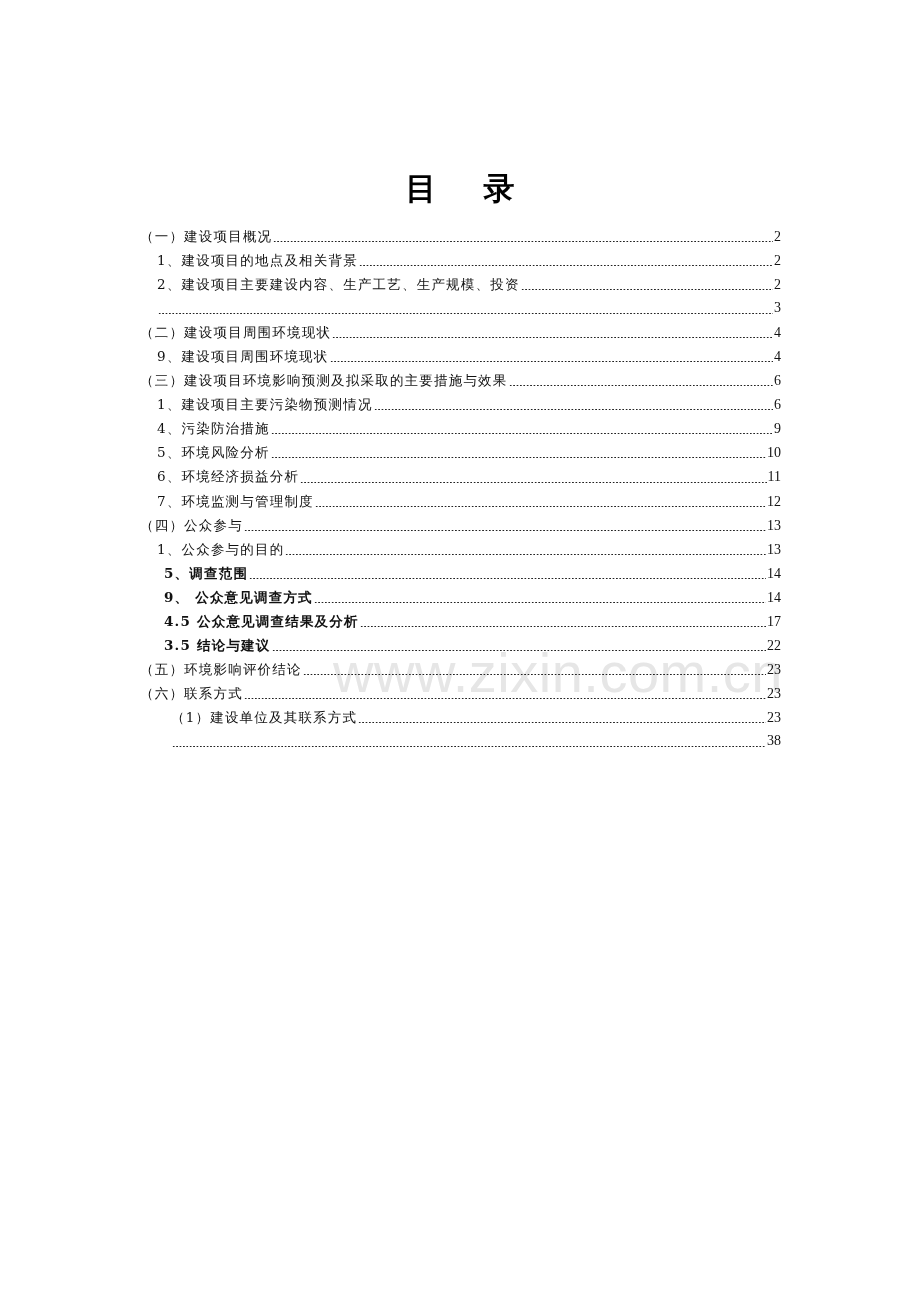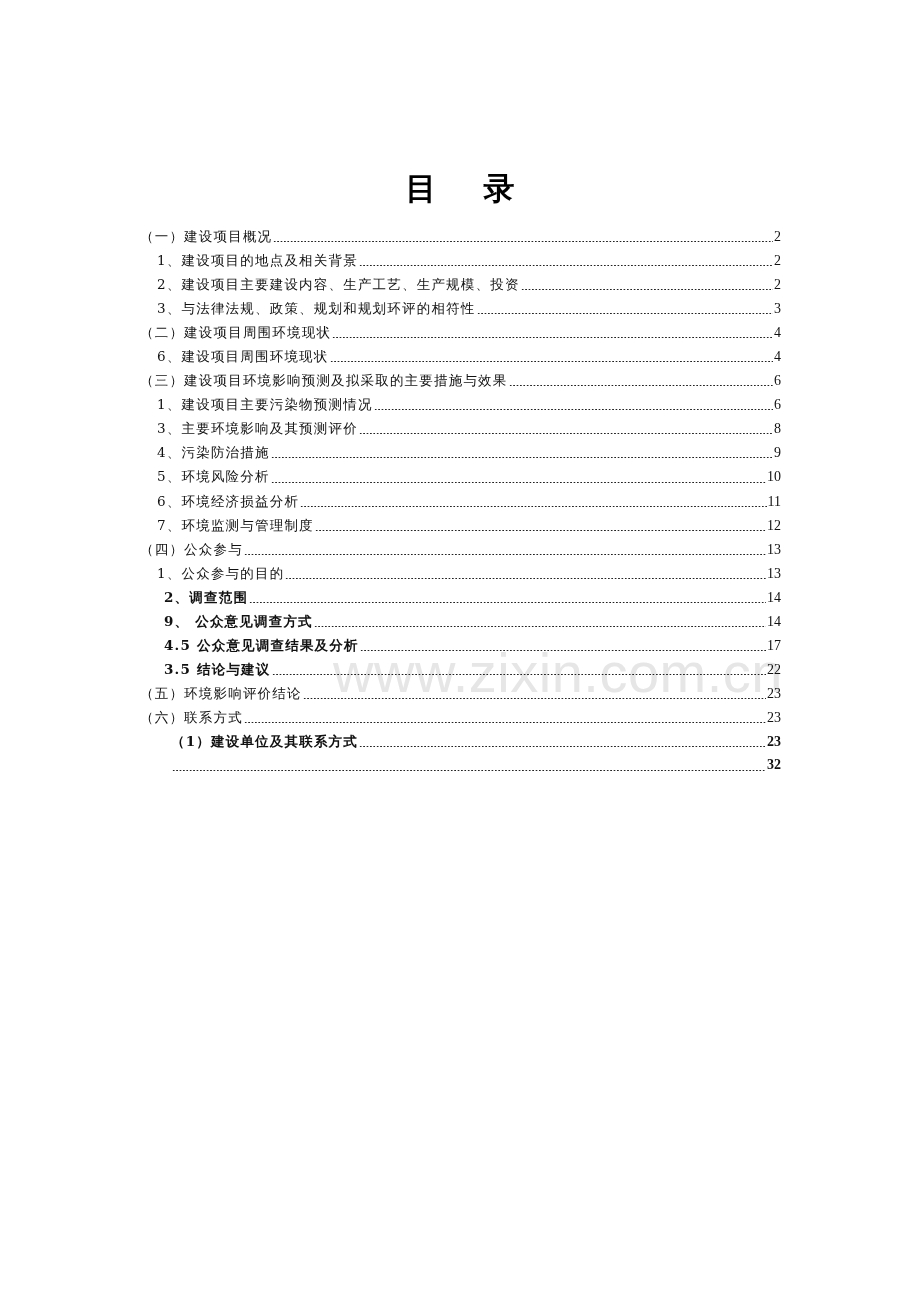--- a/index.html
+++ b/index.html
@@ -44,21 +44,21 @@
     .toc-row {
       position: relative;
       height: 24.05px;
       line-height: 24px;
       font-size: 13.5px;
       display: flex;
       align-items: baseline;
       white-space: nowrap;
     }
     .toc-row.lvl2 { padding-left: 17px; }
-    .toc-row.lvl2b { padding-left: 31px; font-weight: bold; }
+    .toc-row.lvl2b { padding-left: 31px; }
     .toc-row.lvl2c { padding-left: 24px; }
     .toc-row.bold .toc-label { font-weight: bold; }
     .toc-label {
       flex: 0 0 auto;
       letter-spacing: 1.2px;
     }
     .toc-leader {
       flex: 1 1 auto;
       overflow: hidden;
       margin: 0 1px;
@@ -109,50 +109,44 @@
       <span class="toc-label">1、建设项目的地点及相关背景</span>
       <span class="toc-leader"></span>
       <span class="toc-page">2</span>
     </div>
     <div class="toc-row lvl2">
       <span class="toc-label">2、建设项目主要建设内容、生产工艺、生产规模、投资</span>
       <span class="toc-leader"></span>
       <span class="toc-page">2</span>
     </div>
     <div class="toc-row lvl2">
-      <span class="toc-label">3、与法律法规、政策、规划和规划环评的相符性</span>
       <span class="toc-leader"></span>
       <span class="toc-page">3</span>
     </div>
     <div class="toc-row lvl1">
       <span class="toc-label">（二）建设项目周围环境现状</span>
       <span class="toc-leader"></span>
       <span class="toc-page">4</span>
     </div>
     <div class="toc-row lvl2">
-      <span class="toc-label">6、建设项目周围环境现状</span>
+      <span class="toc-label">9、建设项目周围环境现状</span>
       <span class="toc-leader"></span>
       <span class="toc-page">4</span>
     </div>
     <div class="toc-row lvl1">
       <span class="toc-label">（三）建设项目环境影响预测及拟采取的主要措施与效果</span>
       <span class="toc-leader"></span>
       <span class="toc-page">6</span>
     </div>
     <div class="toc-row lvl2">
       <span class="toc-label">1、建设项目主要污染物预测情况</span>
       <span class="toc-leader"></span>
       <span class="toc-page">6</span>
     </div>
     <div class="toc-row lvl2">
-      <span class="toc-label">3、主要环境影响及其预测评价</span>
-      <span class="toc-leader"></span>
-      <span class="toc-page">8</span>
-    </div>
-    <div class="toc-row lvl2">
       <span class="toc-label">4、污染防治措施</span>
       <span class="toc-leader"></span>
       <span class="toc-page">9</span>
     </div>
     <div class="toc-row lvl2">
       <span class="toc-label">5、环境风险分析</span>
       <span class="toc-leader"></span>
       <span class="toc-page">10</span>
     </div>
     <div class="toc-row lvl2">
@@ -169,21 +163,21 @@
       <span class="toc-label">（四）公众参与</span>
       <span class="toc-leader"></span>
       <span class="toc-page">13</span>
     </div>
     <div class="toc-row lvl2">
       <span class="toc-label">1、公众参与的目的</span>
       <span class="toc-leader"></span>
       <span class="toc-page">13</span>
     </div>
     <div class="toc-row lvl2c bold">
-      <span class="toc-label">2、调查范围 </span>
+      <span class="toc-label">5、调查范围 </span>
       <span class="toc-leader"></span>
       <span class="toc-page">14</span>
     </div>
     <div class="toc-row lvl2c bold">
       <span class="toc-label">9、  公众意见调查方式 </span>
       <span class="toc-leader"></span>
       <span class="toc-page">14</span>
     </div>
     <div class="toc-row lvl2c bold">
       <span class="toc-label">4.5  公众意见调查结果及分析 </span>
@@ -205,16 +199,16 @@
       <span class="toc-leader"></span>
       <span class="toc-page">23</span>
     </div>
     <div class="toc-row lvl2b">
       <span class="toc-label">（1）建设单位及其联系方式</span>
       <span class="toc-leader"></span>
       <span class="toc-page">23</span>
     </div>
     <div class="toc-row lvl2b">
       <span class="toc-leader"></span>
-      <span class="toc-page">32</span>
+      <span class="toc-page">38</span>
     </div>
   </div>
 </div>
 
 </body></html>

